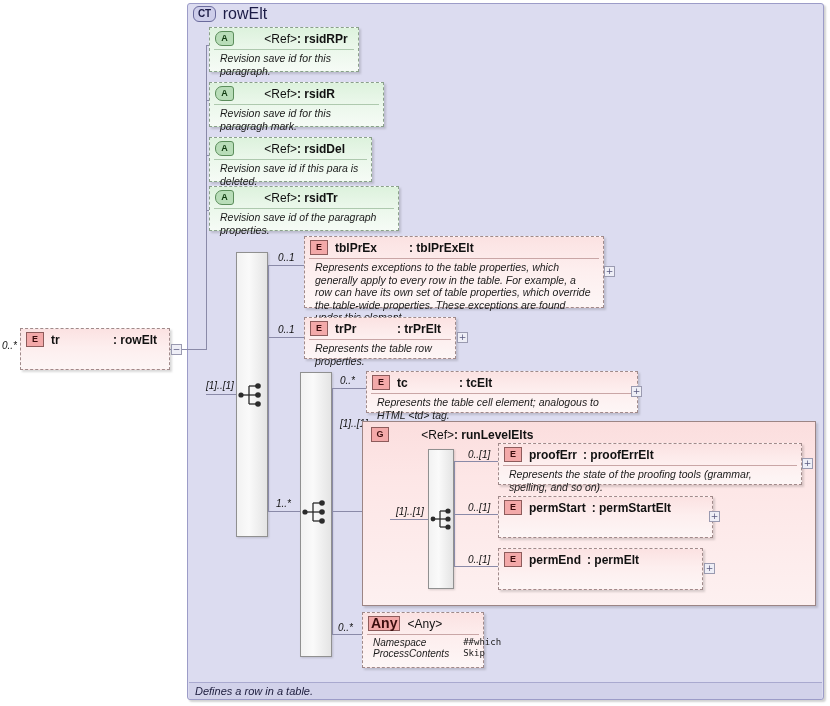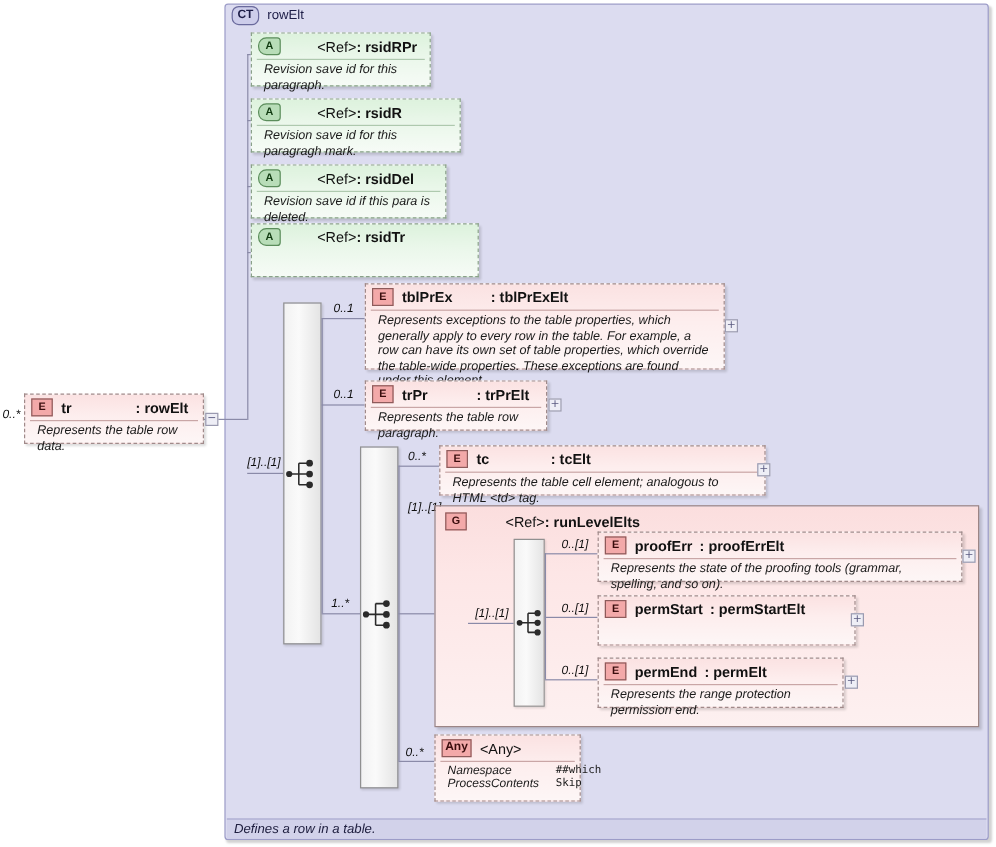--- a/index.html
+++ b/index.html
@@ -34,21 +34,21 @@
     border: 1px solid #6a6a9c;
     border-radius: 6px;
     background: #cdcdea;
     color: #1c1c46;
     font-size: 10px;
     font-weight: bold;
     padding: 0px 4px 1px 4px;
     line-height: 13px;
     letter-spacing: -0.3px;
   }
-  .ct-title { font-size: 11px; color: #1c1c46; }
+  .ct-title { font-size: 16px; color: #1c1c46; }
 
   #ct-footer {
     left: 189px; top: 682px; width: 633px; height: 17px;
     background: #d2d2ea;
     border-top: 1px solid #a9a9cf;
     box-sizing: border-box;
     font-style: italic;
     font-size: 11px;
     color: #202040;
     padding: 2px 0 0 6px;
@@ -138,21 +138,21 @@
     background: #f3a9a9;
     color: #3a0d0d;
     margin-right: 7px;
     flex: none;
   }
   .badge-any {
     display: inline-block;
     height: 13px;
     line-height: 12px;
     text-align: center;
-    font-size: 10px;
+    font-size: 14px;
     font-weight: bold;
     border: 1px solid #8d5b5b;
     background: #f3a9a9;
     color: #3a0d0d;
     margin-right: 7px;
     padding: 0 2px;
     flex: none;
   }
   .ref { font-size: 12px; color: #111; text-align: right; }
 
@@ -218,21 +218,20 @@
 </div>
 
 <div class="abs card" style="left:2px; top:340px;">0..*</div>
 
 <div class="abs node n-elem" id="tr-node">
   <div class="hdr">
     <span class="badge">E</span>
     <span class="nm" style="min-width:62px">tr</span>
     <span class="ty">: rowElt</span>
   </div>
-  <div class="desc">Represents the table row data.</div>
 </div>
 
 <div class="abs ln ln-h" style="left:170px; top:349px; width:5px;"></div>
 <div class="abs expand" style="left:171px; top:344px;">−</div>
 <div class="abs ln ln-h" style="left:182px; top:349px; width:24px;"></div>
 
 <div class="abs ln ln-v" style="left:206px; top:45px; height:305px;"></div>
 
 <div class="abs ln ln-h" style="left:206px; top:45px; width:9px;"></div>
 <div class="abs node n-attr" style="left:209px; top:27px; width:150px; height:45px;">
@@ -264,20 +263,21 @@
   <div class="desc">Revision save id if this para is deleted.</div>
 </div>
 
 <div class="abs ln ln-h" style="left:206px; top:210px; width:9px;"></div>
 <div class="abs node n-attr" style="left:209px; top:186px; width:190px; height:45px;">
   <div class="hdr">
     <span class="badge-a">A</span>
     <span class="ref" style="min-width:56px">&lt;Ref&gt;</span>
     <span class="ty">: rsidTr</span>
   </div>
+  <div class="desc">Revision save id of the paragraph properties.</div>
 </div>
 
 <div class="abs ln ln-h" style="left:206px; top:394px; width:30px;"></div>
 <div class="abs card" style="left:206px; top:380px;">[1]..[1]</div>
 
 <div class="abs comp-bar" style="left:236px; top:252px; width:32px; height:285px;"></div>
 <svg class="abs comp-icon" style="left:238px; top:382px;" width="28" height="26">
   <circle cx="3" cy="13" r="2.6" fill="#2b2b2b"></circle>
   <line x1="5" y1="13" x2="11" y2="13" stroke="#2b2b2b" stroke-width="1.3"></line>
   <line x1="11" y1="4" x2="11" y2="22" stroke="#2b2b2b" stroke-width="1.3"></line>
@@ -304,21 +304,21 @@
 <div class="abs expand" style="left:604px; top:266px;">+</div>
 
 <div class="abs ln ln-h" style="left:268px; top:337px; width:36px;"></div>
 <div class="abs card" style="left:278px; top:324px;">0..1</div>
 <div class="abs node n-elem" style="left:304px; top:317px; width:152px; height:42px;">
   <div class="hdr">
     <span class="badge">E</span>
     <span class="nm" style="min-width:62px">trPr</span>
     <span class="ty">: trPrElt</span>
   </div>
-  <div class="desc">Represents the table row paragraph.</div>
+  <div class="desc">Represents the table row properties.</div>
 </div>
 <div class="abs expand" style="left:457px; top:332px;">+</div>
 
 <div class="abs ln ln-h" style="left:268px; top:511px; width:32px;"></div>
 <div class="abs card" style="left:276px; top:498px;">1..*</div>
 
 <div class="abs comp-bar" style="left:300px; top:372px; width:32px; height:285px;"></div>
 <svg class="abs comp-icon" style="left:302px; top:499px;" width="28" height="26">
   <circle cx="3" cy="13" r="2.6" fill="#2b2b2b"></circle>
   <line x1="5" y1="13" x2="11" y2="13" stroke="#2b2b2b" stroke-width="1.3"></line>
@@ -398,21 +398,20 @@
 <div class="abs expand" style="left:709px; top:511px;">+</div>
 
 <div class="abs ln ln-h" style="left:454px; top:566px; width:44px;"></div>
 <div class="abs card" style="left:468px; top:554px;">0..[1]</div>
 <div class="abs node n-elem" style="left:498px; top:548px; width:205px; height:42px;">
   <div class="hdr">
     <span class="badge">E</span>
     <span class="nm">permEnd</span>
     <span class="ty" style="margin-left:6px">: permElt</span>
   </div>
-  <div class="desc">Represents the range protection permission end.</div>
 </div>
 <div class="abs expand" style="left:704px; top:563px;">+</div>
 
 <div class="abs ln ln-h" style="left:332px; top:634px; width:30px;"></div>
 <div class="abs card" style="left:338px; top:622px;">0..*</div>
 <div class="abs node n-elem" style="left:362px; top:612px; width:122px; height:56px;">
   <div class="hdr">
     <span class="badge-any">Any</span>
     <span class="ref">&lt;Any&gt;</span>
   </div>

